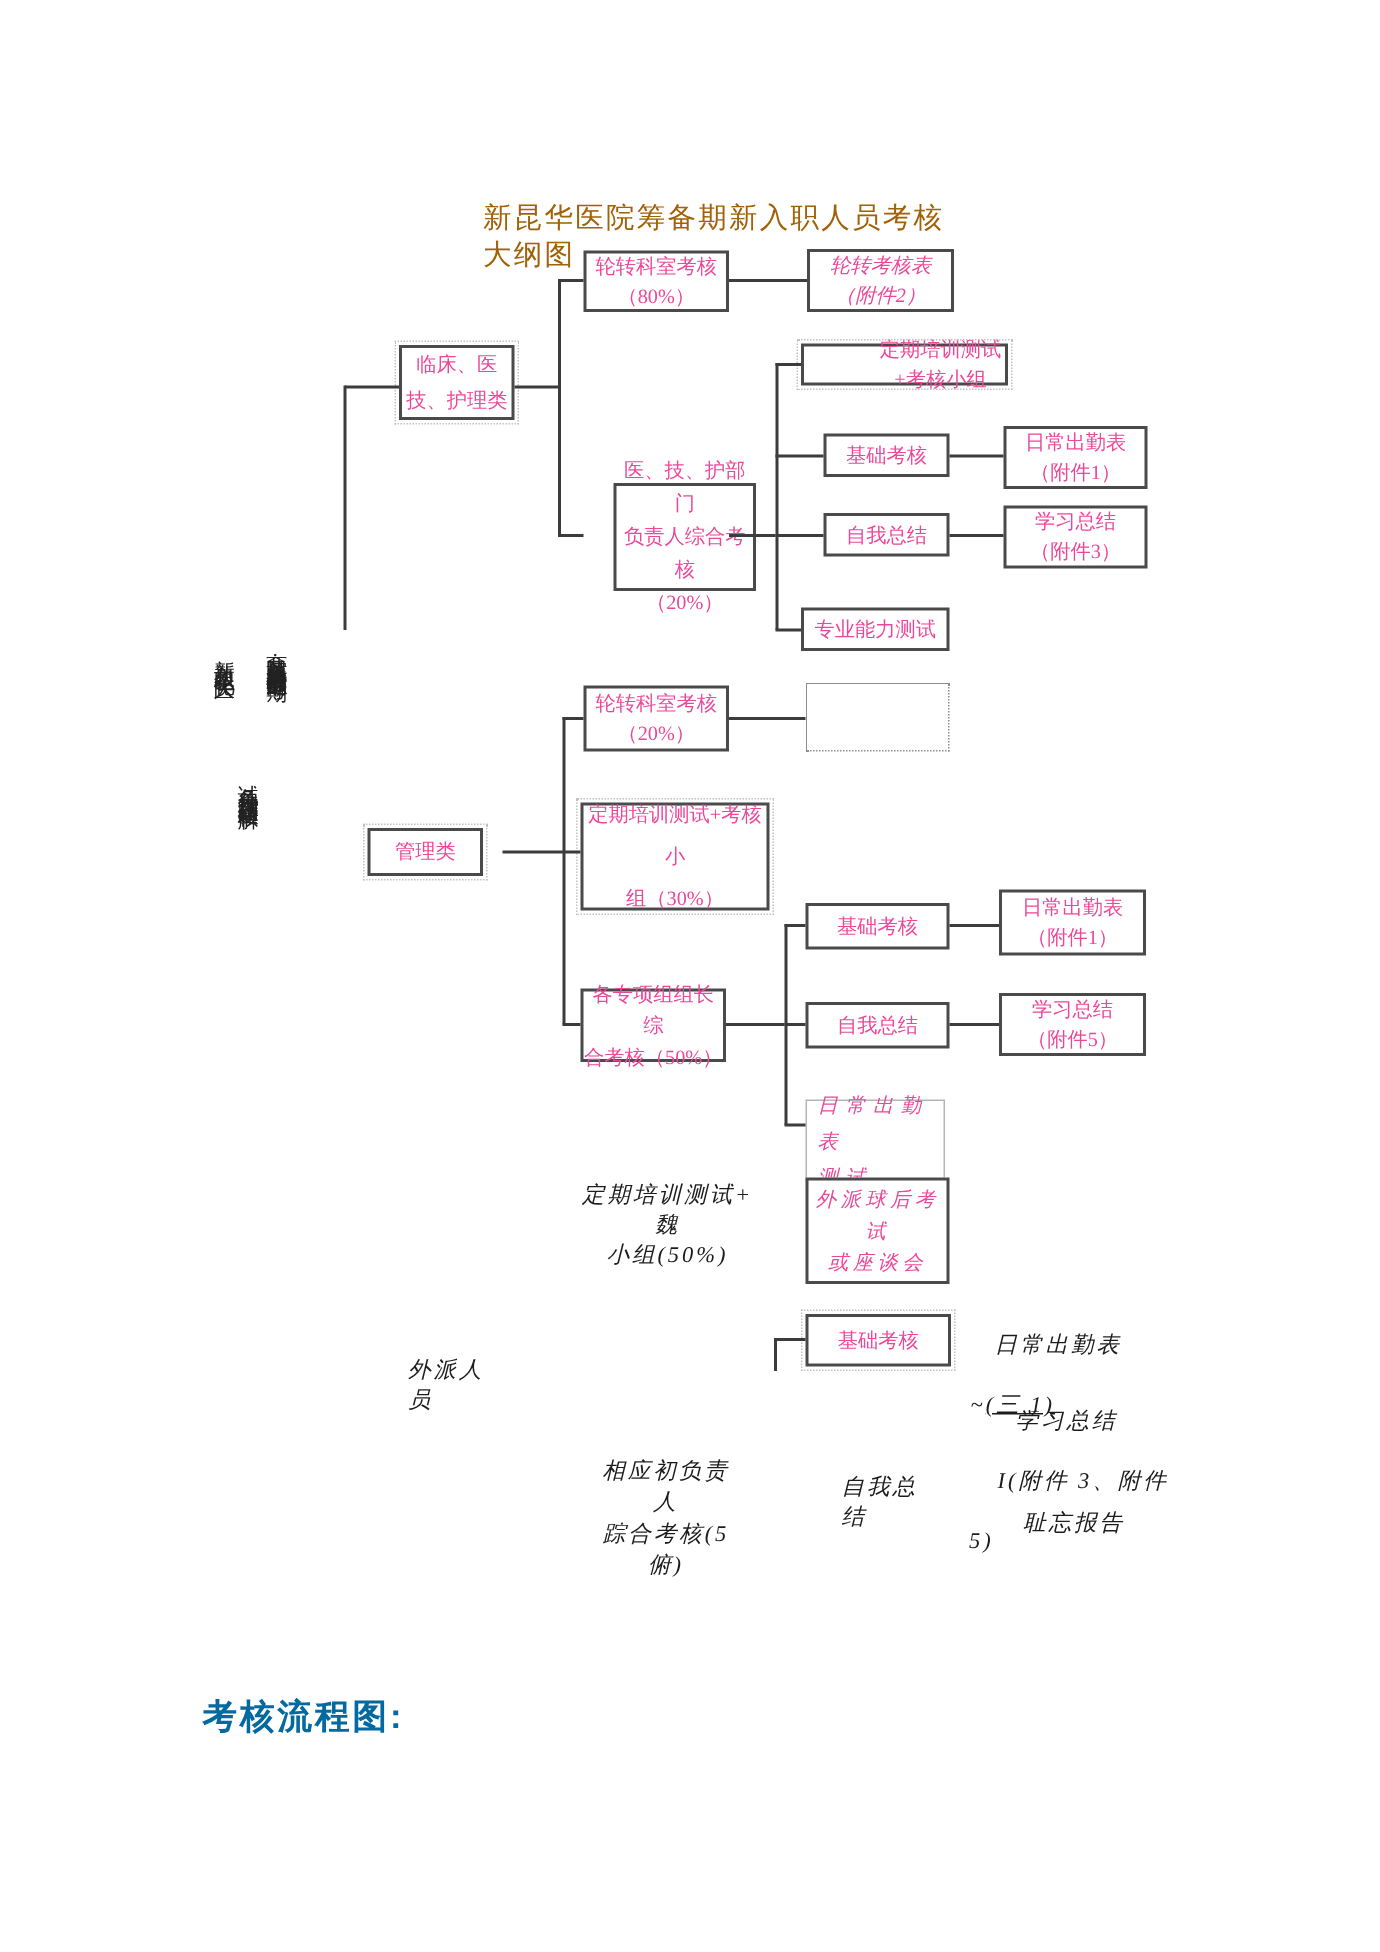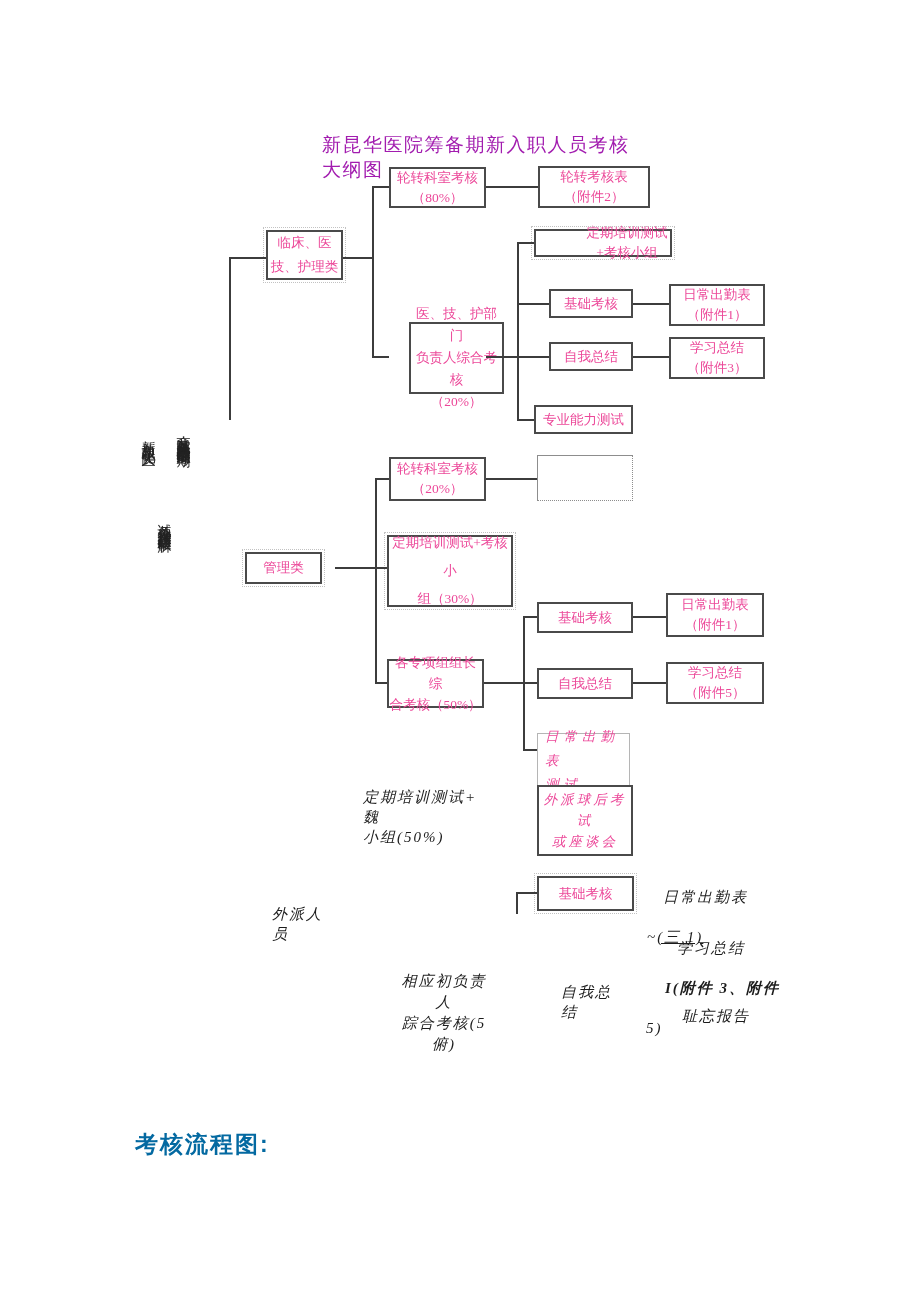--- a/index.html
+++ b/index.html
@@ -1,20 +1,20 @@
 <!DOCTYPE html>
 <html><head>
 <meta charset="utf-8">
 <style>
   html,body{margin:0;padding:0;background:#fff;}
   .page{
     position:relative;width:920px;height:1301px;background:#ffffff;
     font-family:"Liberation Serif","DejaVu Serif",serif;color:#151515;overflow:hidden;
   }
-  .title{position:absolute;font-size:19px;letter-spacing:1.5px;color:#a21caf;white-space:pre;}
+  .title{position:absolute;font-size:19px;letter-spacing:1.5px;color:#a16207;white-space:pre;}
   .box{
     position:absolute;box-sizing:border-box;border:2px solid #4a4a4a;
     display:flex;align-items:center;justify-content:center;text-align:center;
     font-size:13.5px;line-height:1.45;color:#ec4899;white-space:pre-line;background:#fff;
   }
   .halo{outline:1px dotted #c2c2c2;outline-offset:2px;}
   .faint{border:1px solid #8d8d8d;border-style:solid dotted dotted solid;}
   .hline{position:absolute;height:2px;background:#3c3c3c;}
   .vline{position:absolute;width:2px;background:#3c3c3c;}
   .freetext{
@@ -38,21 +38,21 @@
 
   <div class="title" style="left:322px;top:132px;">新昆华医院筹备期新入职人员考核</div>
   <div class="title" style="left:322px;top:157px;">大纲图</div>
 
   <div class="vtext" style="left:141px;top:443px;">医人化职昆入新新</div>
   <div class="vtext" style="left:157px;top:524px;">昌的在行　解核进核汪用公备试</div>
   <div class="vtext" style="left:176px;top:438px;">期考贫曼慈院　综内核表·期考的者少〈合呈两</div>
 
   <div class="box" style="left:389px;top:167px;width:97px;height:41px;">轮转科室考核
 （80%）</div>
-  <div class="box" style="left:538px;top:166px;width:112px;height:42px;">轮转考核表
+  <div class="box" style="left:538px;top:166px;width:98px;height:42px;font-style:italic;">轮转考核表
 （附件2）</div>
   <div class="box halo" style="left:266px;top:230px;width:77px;height:50px;line-height:24px;">临床、医
 技、护理类</div>
   <div class="box" style="left:409px;top:322px;width:95px;height:72px;line-height:22px;">医、技、护部门
 负责人综合考核
 （20%）</div>
   <div class="box halo" style="left:534px;top:229px;width:138px;height:28px;padding-left:48px;">定期培训测试+考核小组</div>
   <div class="box" style="left:549px;top:289px;width:84px;height:29px;">基础考核</div>
   <div class="box" style="left:669px;top:284px;width:96px;height:42px;">日常出勤表
 （附件1）</div>
@@ -76,34 +76,34 @@
   <div class="box" style="left:666px;top:662px;width:98px;height:42px;">学习总结
 （附件5）</div>
   <div class="box" style="left:537px;top:733px;width:93px;height:55px;border-color:#b5b5b5;border-width:1px;font-style:italic;letter-spacing:5px;line-height:24px;justify-content:flex-start;text-align:left;padding-left:7px;">日常出勤表
 测试</div>
 
   <div class="box" style="left:537px;top:785px;width:96px;height:71px;font-style:italic;letter-spacing:3px;line-height:21px;">外派球后考
 试
 或座谈会</div>
   <div class="box halo" style="left:537px;top:876px;width:97px;height:35px;">基础考核</div>
 
-  <div class="freetext" style="left:363px;top:787px;width:124px;">定期培训测试+
+  <div class="freetext" style="left:383px;top:787px;width:124px;text-align:center;">定期培训测试+
 魏
 小组(50%)</div>
   <div class="freetext" style="left:272px;top:904px;">外派人
 员</div>
 
   <div class="freetext" style="left:645px;top:867px;width:135px;">
     <div style="padding-left:18px;">日常出勤表</div>
     <div style="padding-left:2px;"><span>~</span><span class="ul">(三 1)</span></div>
   </div>
 
   <div class="freetext" style="left:646px;top:918px;width:140px;">
     <div style="padding-left:31px;">学习总结</div>
-    <div style="padding-left:19px;font-weight:bold;">I(附件 3、附件</div>
+    <div style="padding-left:19px;">I(附件 3、附件</div>
     <div>5)</div>
   </div>
 
   <div class="freetext" style="left:388px;top:971px;width:112px;text-align:center;line-height:21px;">相应初负责
 人
 踪合考核(5
 俯)</div>
   <div class="freetext" style="left:561px;top:982px;">自我总
 结</div>
   <div class="freetext" style="left:682px;top:1006px;">耻忘报告</div>

